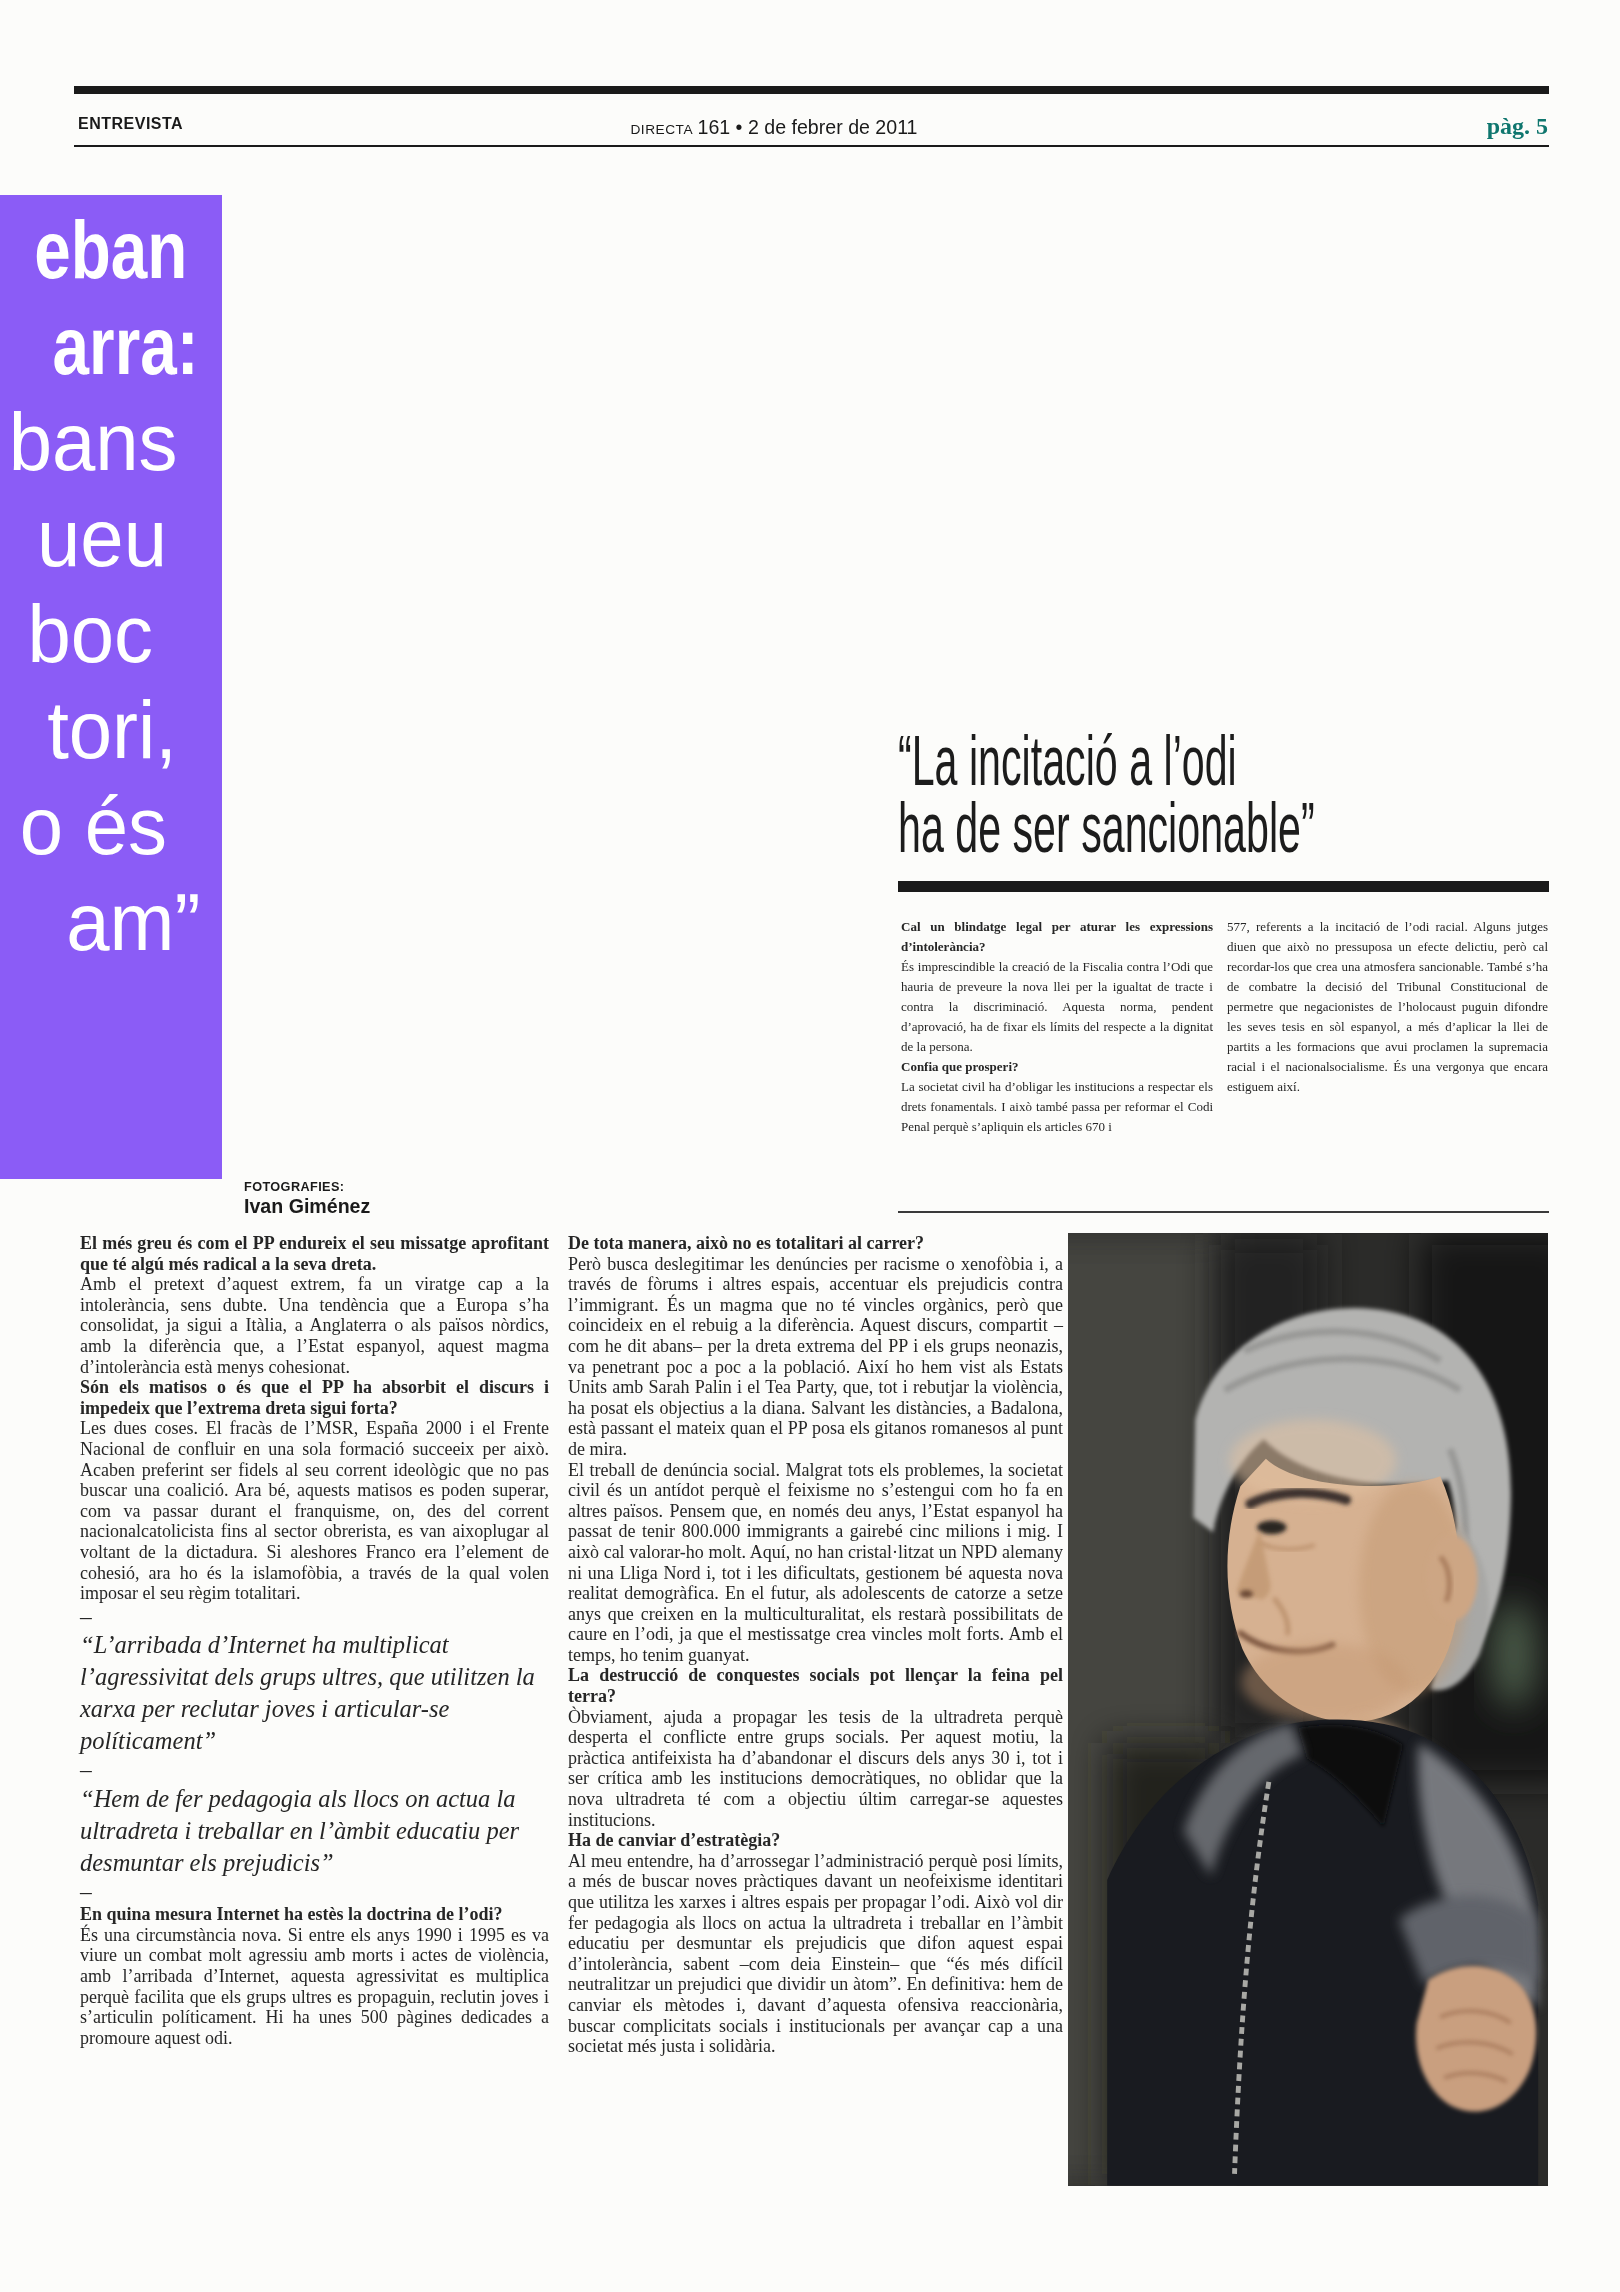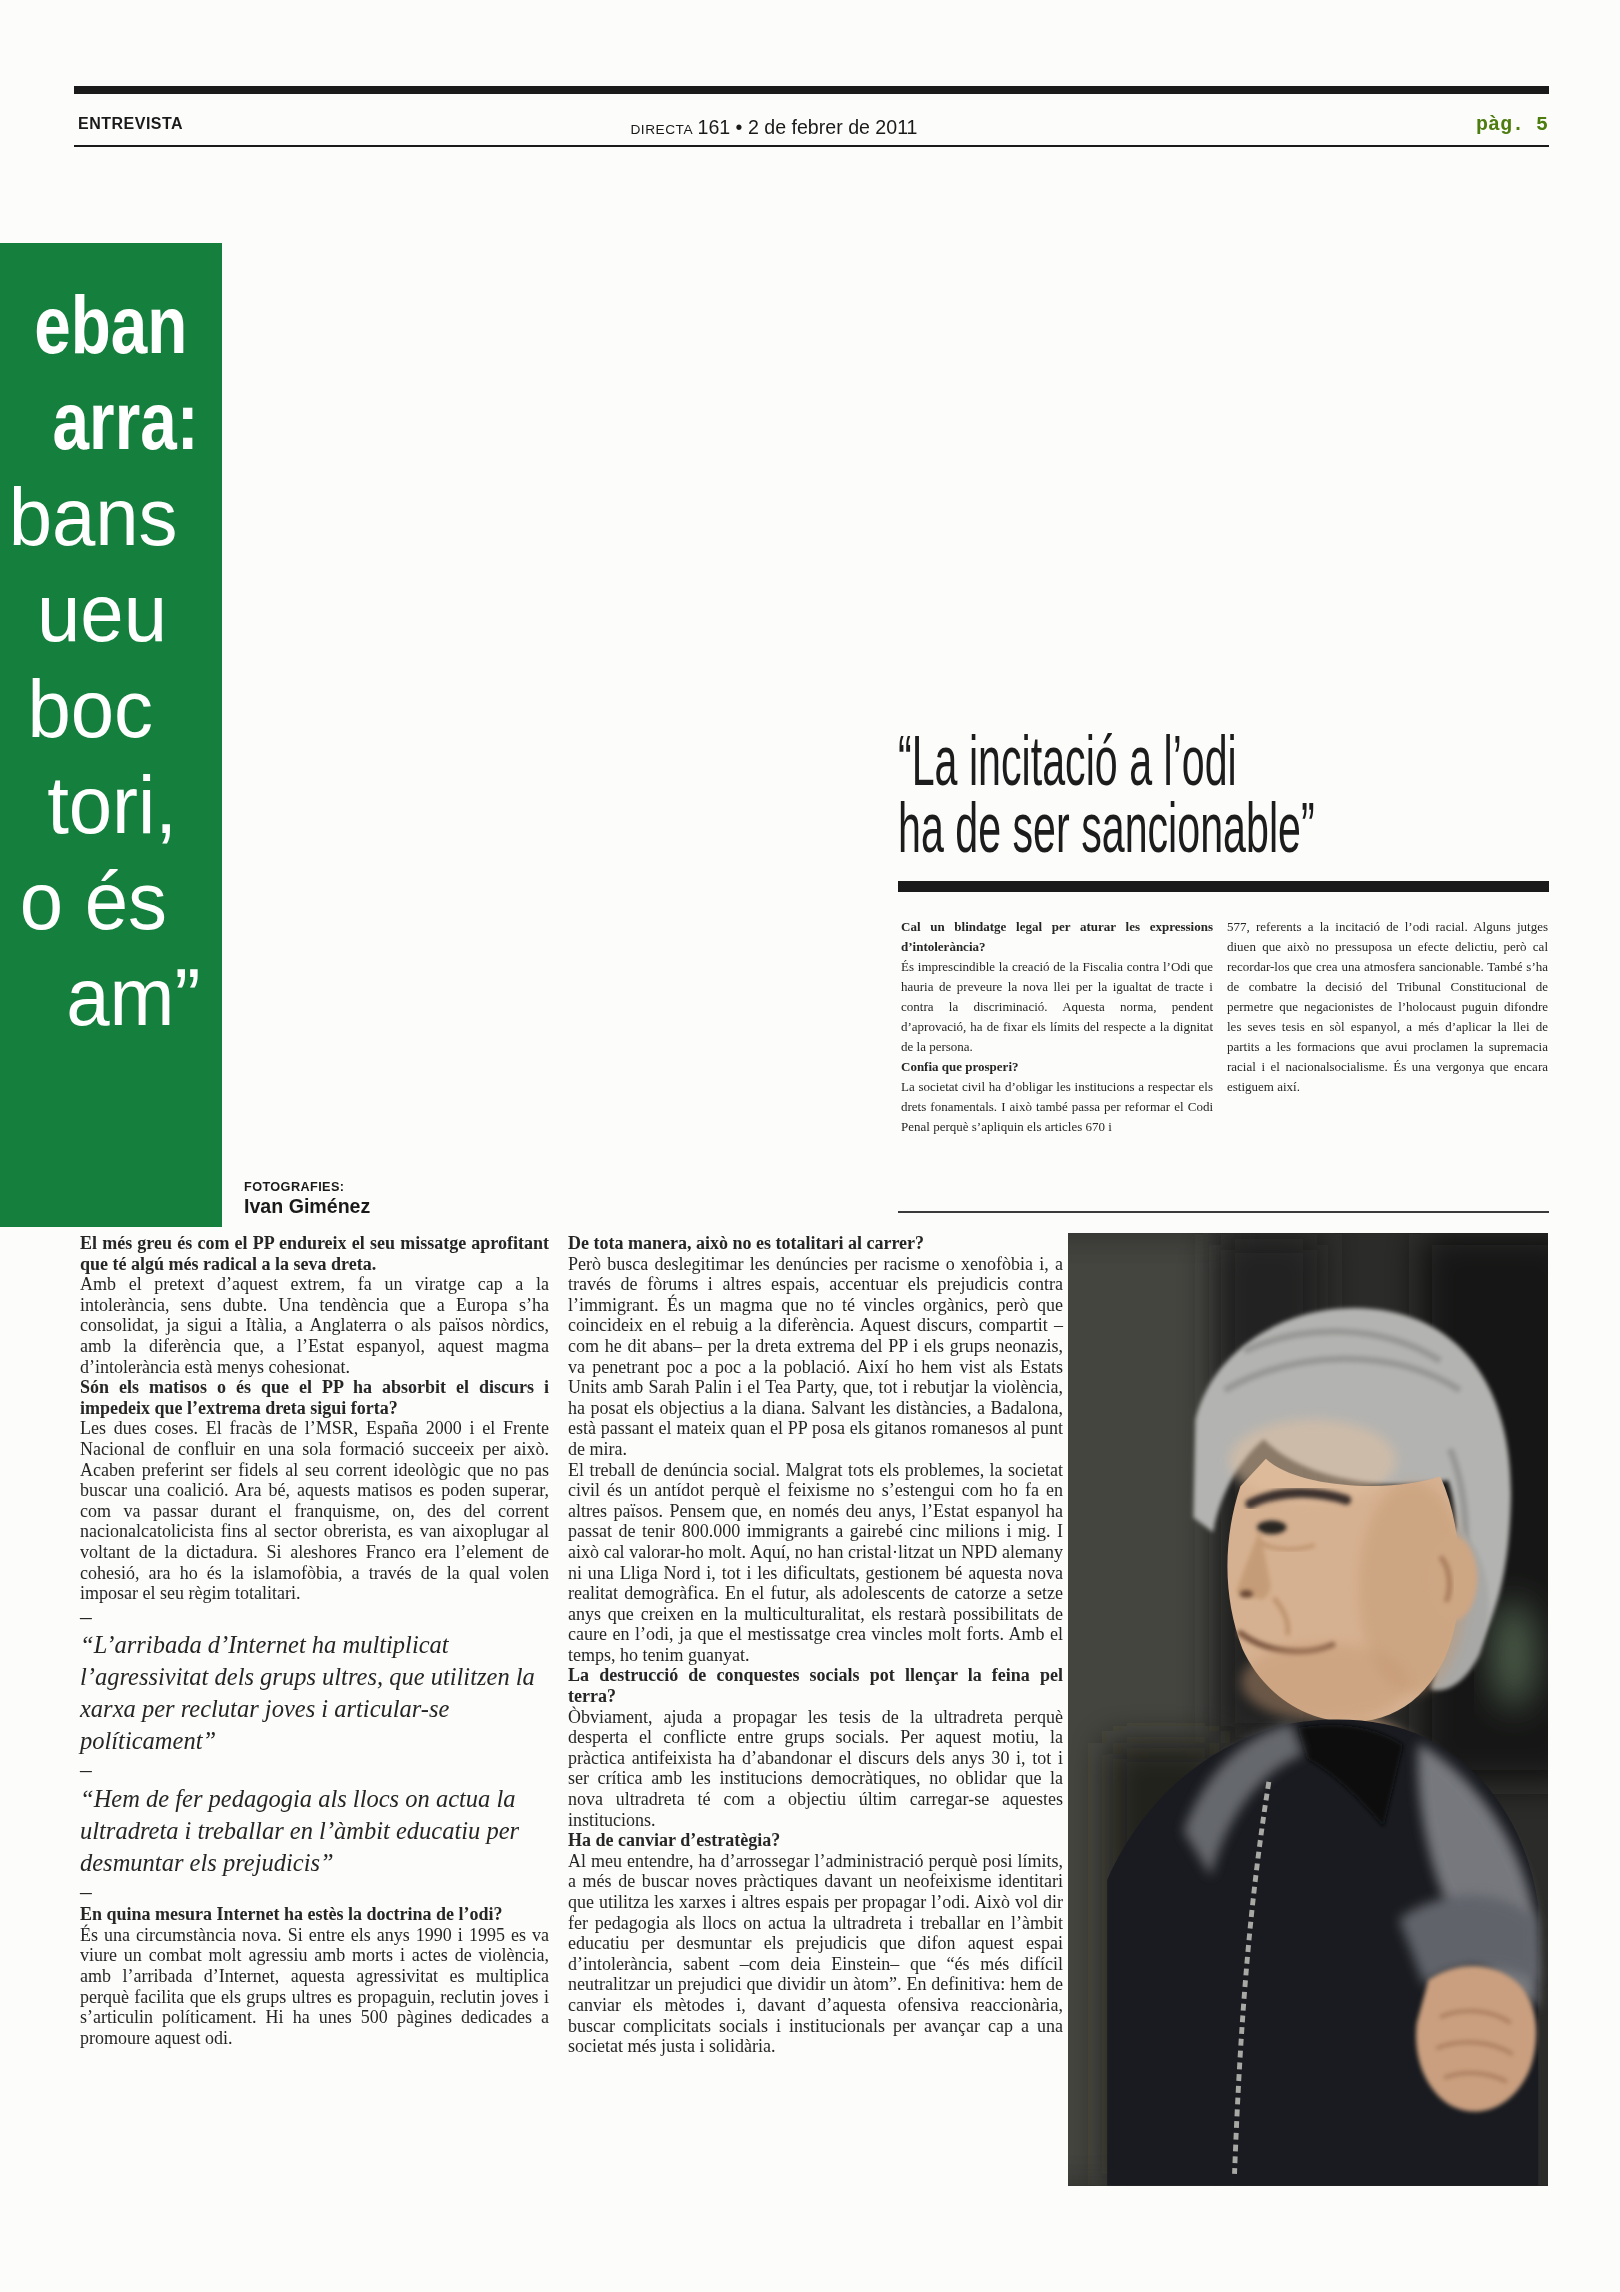--- a/index.html
+++ b/index.html
@@ -10,25 +10,25 @@
   .rule-thick{left:74px;top:86px;width:1475px;height:7.8px;}
   .rule-thin{left:74px;top:145px;width:1475px;height:2px;}
   .rule-qa-bottom{left:898px;top:1211px;width:651px;height:2px;background:#3a3a3a;}
 
   .hdr-section{position:absolute;left:78px;top:115px;font-family:"Liberation Sans",sans-serif;
                font-weight:700;font-size:16px;letter-spacing:0.5px;color:#1a1a1a;}
   .hdr-issue{position:absolute;left:529px;top:116px;width:490px;text-align:center;color:#1a1a1a;
              font-family:"Liberation Sans",sans-serif;}
   .hdr-issue .lbl{font-size:13.7px;letter-spacing:0.5px;font-weight:400;}
   .hdr-issue .rest{font-size:19.6px;font-weight:400;}
-  .hdr-page{position:absolute;right:72px;top:113px;font-family:Liberation Mono, monospace;
-            font-weight:700;font-size:20px;color:#4d7c0f;}
+  .hdr-page{position:absolute;right:72px;top:113px;font-family:Liberation Serif, serif;
+            font-weight:700;font-size:24px;color:#0f766e;}
 
-  .headline-box{position:absolute;left:0;top:195px;width:222px;height:984px;background:#15803d;
-                overflow:hidden;padding-top:34px;box-sizing:border-box;margin-top:48px;}
+  .headline-box{position:absolute;left:0;top:195px;width:222px;height:984px;background:#8b5cf6;
+                overflow:hidden;padding-top:7px;box-sizing:border-box;}
   .hl{height:96px;line-height:96px;color:#fff;font-family:"Liberation Sans",sans-serif;
       font-size:82px;white-space:nowrap;text-align:right;transform-origin:100% 50%;}
   .hl.b{font-weight:700;transform:scaleX(.8);}
   .hl.r{font-weight:400;transform:scaleX(.95);}
   .hl:nth-child(1){margin-right:51px;}
   .hl:nth-child(2){margin-right:23.5px;}
   .hl:nth-child(3){margin-right:49px;}
   .hl:nth-child(4){margin-right:55px;}
   .hl:nth-child(5){margin-right:69px;}
   .hl:nth-child(6){margin-right:45px;}

